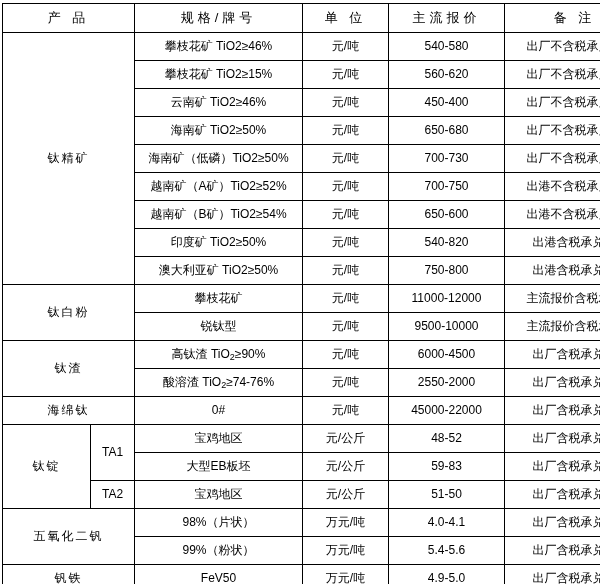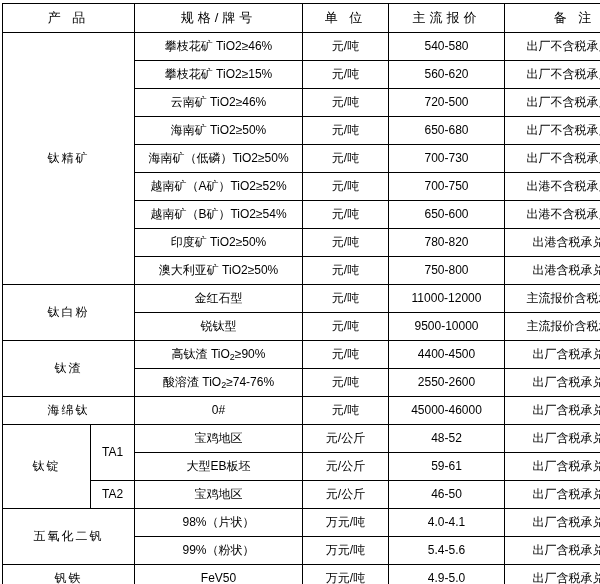--- a/index.html
+++ b/index.html
@@ -90,21 +90,21 @@
       </tr>
       <tr class="row">
         <td class="spec-cell">攀枝花矿 TiO2≥15%</td>
         <td class="unit-cell">元/吨</td>
         <td class="price-cell">560-620</td>
         <td class="note-cell">出厂不含税承兑价</td>
       </tr>
       <tr class="row">
         <td class="spec-cell">云南矿 TiO2≥46%</td>
         <td class="unit-cell">元/吨</td>
-        <td class="price-cell">720-500</td>
+        <td class="price-cell">450-400</td>
         <td class="note-cell">出厂不含税承兑价</td>
       </tr>
       <tr class="row">
         <td class="spec-cell">海南矿 TiO2≥50%</td>
         <td class="unit-cell">元/吨</td>
         <td class="price-cell">650-680</td>
         <td class="note-cell">出厂不含税承兑价</td>
       </tr>
       <tr class="row">
         <td class="spec-cell">海南矿（低磷）TiO2≥50%</td>
@@ -120,81 +120,81 @@
       </tr>
       <tr class="row">
         <td class="spec-cell">越南矿（B矿）TiO2≥54%</td>
         <td class="unit-cell">元/吨</td>
         <td class="price-cell">650-600</td>
         <td class="note-cell">出港不含税承兑价</td>
       </tr>
       <tr class="row">
         <td class="spec-cell">印度矿 TiO2≥50%</td>
         <td class="unit-cell">元/吨</td>
-        <td class="price-cell">780-820</td>
+        <td class="price-cell">540-820</td>
         <td class="note-cell">出港含税承兑价</td>
       </tr>
       <tr class="row">
         <td class="spec-cell">澳大利亚矿 TiO2≥50%</td>
         <td class="unit-cell">元/吨</td>
         <td class="price-cell">750-800</td>
         <td class="note-cell">出港含税承兑价</td>
       </tr>
       <tr class="row">
         <td class="cat-cell" rowspan="2" colspan="2">钛白粉</td>
-        <td class="spec-cell">金红石型</td>
+        <td class="spec-cell">攀枝花矿</td>
         <td class="unit-cell">元/吨</td>
         <td class="price-cell">11000-12000</td>
         <td class="note-cell">主流报价含税承兑</td>
       </tr>
       <tr class="row">
         <td class="spec-cell">锐钛型</td>
         <td class="unit-cell">元/吨</td>
         <td class="price-cell">9500-10000</td>
         <td class="note-cell">主流报价含税承兑</td>
       </tr>
       <tr class="row">
         <td class="cat-cell" rowspan="2" colspan="2">钛渣</td>
         <td class="spec-cell">高钛渣 TiO<sub>2</sub>≥90%</td>
         <td class="unit-cell">元/吨</td>
-        <td class="price-cell">4400-4500</td>
+        <td class="price-cell">6000-4500</td>
         <td class="note-cell">出厂含税承兑价</td>
       </tr>
       <tr class="row">
         <td class="spec-cell">酸溶渣 TiO<sub>2</sub>≥74-76%</td>
         <td class="unit-cell">元/吨</td>
-        <td class="price-cell">2550-2600</td>
+        <td class="price-cell">2550-2000</td>
         <td class="note-cell">出厂含税承兑价</td>
       </tr>
       <tr class="row">
         <td class="cat-cell" rowspan="1" colspan="2">海绵钛</td>
         <td class="spec-cell">0#</td>
         <td class="unit-cell">元/吨</td>
-        <td class="price-cell">45000-46000</td>
+        <td class="price-cell">45000-22000</td>
         <td class="note-cell">出厂含税承兑价</td>
       </tr>
       <tr class="row">
         <td class="cat-cell" rowspan="3">钛锭</td>
         <td class="sub-cell" rowspan="2">TA1</td>
         <td class="spec-cell">宝鸡地区</td>
         <td class="unit-cell">元/公斤</td>
         <td class="price-cell">48-52</td>
         <td class="note-cell">出厂含税承兑价</td>
       </tr>
       <tr class="row">
         <td class="spec-cell">大型EB板坯</td>
         <td class="unit-cell">元/公斤</td>
-        <td class="price-cell">59-61</td>
+        <td class="price-cell">59-83</td>
         <td class="note-cell">出厂含税承兑价</td>
       </tr>
       <tr class="row">
         <td class="sub-cell">TA2</td>
         <td class="spec-cell">宝鸡地区</td>
         <td class="unit-cell">元/公斤</td>
-        <td class="price-cell">46-50</td>
+        <td class="price-cell">51-50</td>
         <td class="note-cell">出厂含税承兑价</td>
       </tr>
       <tr class="row">
         <td class="cat-cell" rowspan="2" colspan="2">五氧化二钒</td>
         <td class="spec-cell">98%（片状）</td>
         <td class="unit-cell">万元/吨</td>
         <td class="price-cell">4.0-4.1</td>
         <td class="note-cell">出厂含税承兑价</td>
       </tr>
       <tr class="row">

